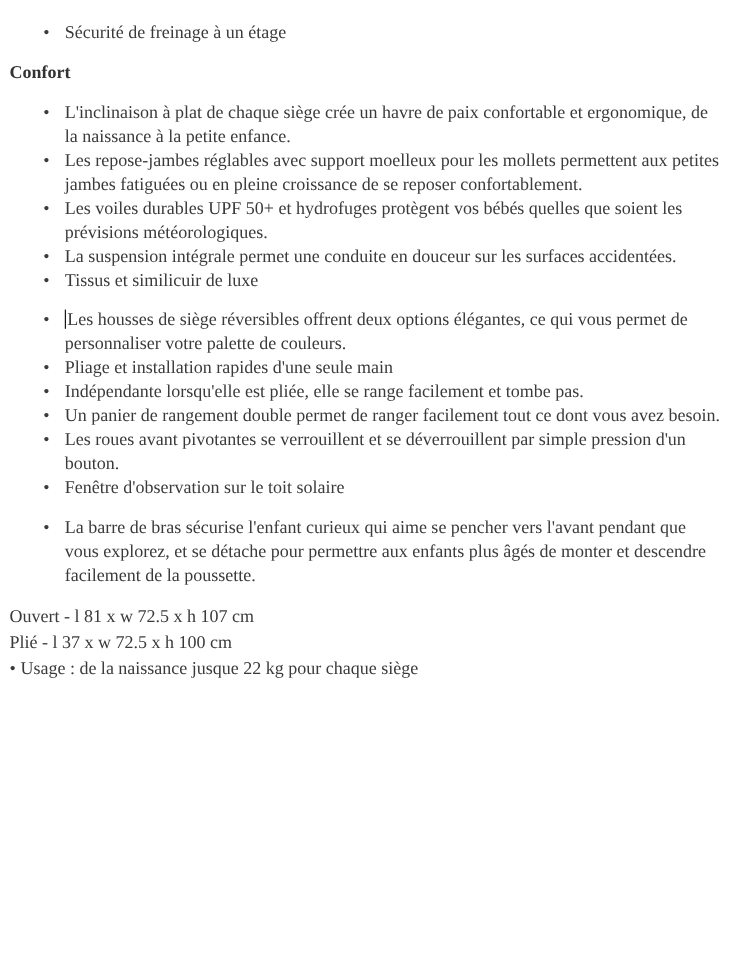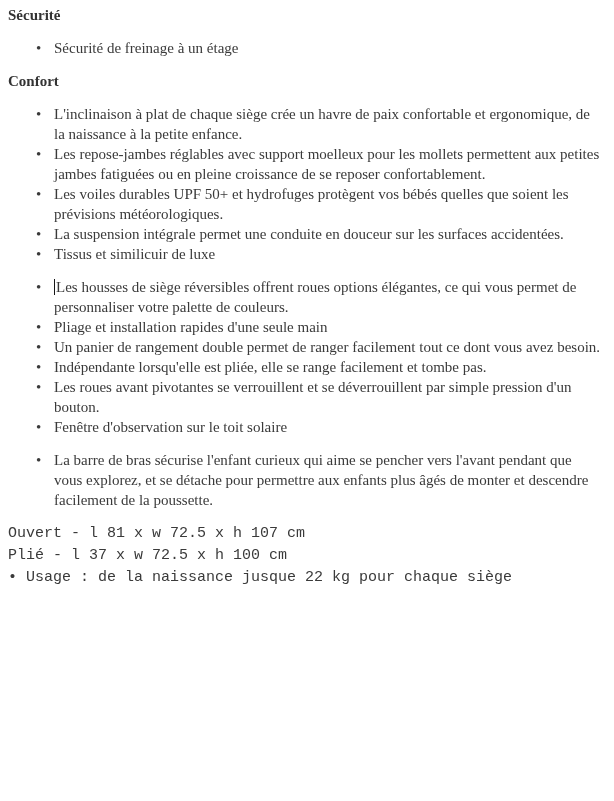--- a/index.html
+++ b/index.html
@@ -41,52 +41,51 @@
     color: #3a3a3a;
   }
   .caret {
     display: inline-block;
     width: 1px;
     height: 16px;
     background: #161616;
     vertical-align: -3px;
     margin-right: 1px;
   }
-  .specs { margin-top: 12px; font-family: Liberation Mono, monospace; }
+  .specs { margin-top: 12px; }
   .specs p.spec-line {
     margin: 0;
     line-height: 22px;
   }
 </style>
 </head>
 <body>
 
 <div class="page">
 
-  <h3 class="section-heading">Sécurité</h3>
 
   <ul class="bullet-list" id="list-security">
       <li><span>Sécurité de freinage à un étage</span></li>
     </ul>
 
   <h3 class="section-heading">Confort</h3>
 
   <ul class="bullet-list" id="list-comfort-0">
       <li><span>L'inclinaison à plat de chaque siège crée un havre de paix confortable et ergonomique, de la naissance à la petite enfance.</span></li>
       <li><span>Les repose-jambes réglables avec support moelleux pour les mollets permettent aux petites jambes fatiguées ou en pleine croissance de se reposer confortablement.</span></li>
       <li><span>Les voiles durables UPF 50+ et hydrofuges protègent vos bébés quelles que soient les prévisions météorologiques.</span></li>
       <li><span>La suspension intégrale permet une conduite en douceur sur les surfaces accidentées.</span></li>
       <li><span>Tissus et similicuir de luxe</span></li>
     </ul>
 
   <ul class="bullet-list" id="list-comfort-1">
-      <li><span class="caret"></span><span>Les housses de siège réversibles offrent roues options élégantes, ce qui vous permet de personnaliser votre palette de couleurs.</span></li>
+      <li><span class="caret"></span><span>Les housses de siège réversibles offrent deux options élégantes, ce qui vous permet de personnaliser votre palette de couleurs.</span></li>
       <li><span>Pliage et installation rapides d'une seule main</span></li>
+      <li><span>Indépendante lorsqu'elle est pliée, elle se range facilement et tombe pas.</span></li>
       <li><span>Un panier de rangement double permet de ranger facilement tout ce dont vous avez besoin.</span></li>
-      <li><span>Indépendante lorsqu'elle est pliée, elle se range facilement et tombe pas.</span></li>
       <li><span>Les roues avant pivotantes se verrouillent et se déverrouillent par simple pression d'un bouton.</span></li>
       <li><span>Fenêtre d'observation sur le toit solaire</span></li>
     </ul>
 
   <ul class="bullet-list" id="list-comfort-2">
       <li><span>La barre de bras sécurise l'enfant curieux qui aime se pencher vers l'avant pendant que vous explorez, et se détache pour permettre aux enfants plus âgés de monter et descendre facilement de la poussette.</span></li>
     </ul>
 
   <div class="specs" id="specs">
       <p class="spec-line">Ouvert - l 81 x w 72.5 x h 107 cm</p>

